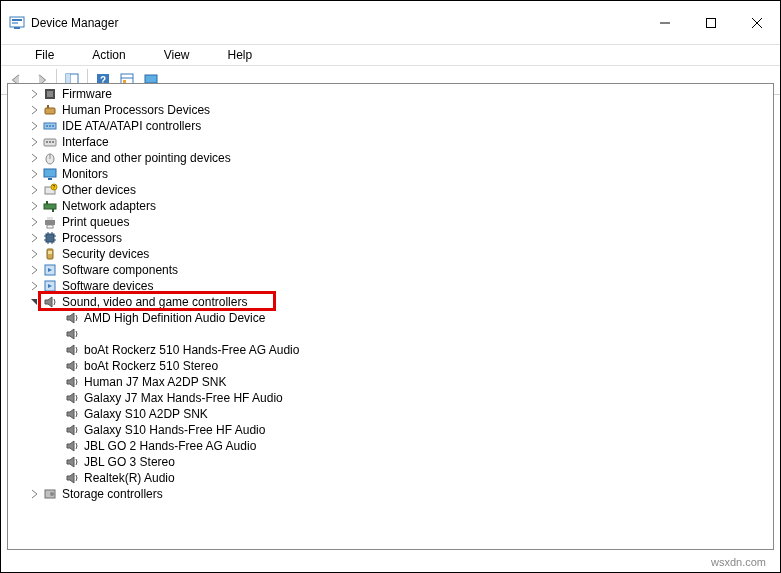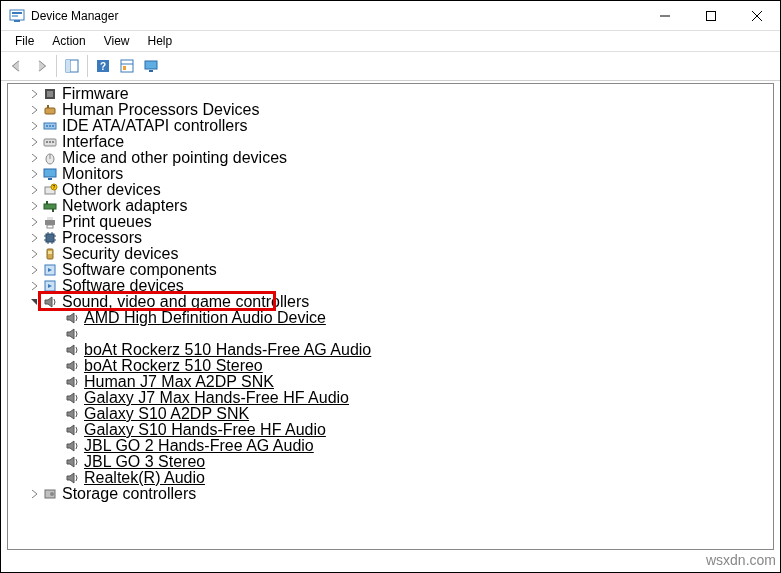--- a/index.html
+++ b/index.html
@@ -1,37 +1,37 @@
 <!DOCTYPE html>
 <html><head>
 <meta charset="utf-8">
 <style>
 * { margin: 0; padding: 0; box-sizing: border-box; font-family: "Segoe UI", Tahoma, sans-serif; }
 body { background: #fff; width: 781px; height: 573px; overflow: hidden; border: 1px solid #000; position: relative; }
-.titlebar { height: 30px; display: flex; align-items: center; padding: 0 0 0 8px; background: #fff; border-bottom: 1px solid #e0e0e0; }
+.titlebar { height: 44px; display: flex; align-items: center; padding: 0 0 0 8px; background: #fff; border-bottom: 1px solid #e0e0e0; }
 .titlebar .icon-app { width: 16px; height: 16px; margin-right: 6px; }
 .titlebar .title { font-size: 12px; flex: 1; }
 .titlebar .winbtns { display: flex; }
 .titlebar .winbtn { width: 46px; height: 30px; display: flex; align-items: center; justify-content: center; }
 .titlebar .winbtn svg { width: 10px; height: 10px; }
 .menubar { height: 20px; display: flex; align-items: center; padding: 0 6px; font-size: 12px; gap: 2px; }
-.menubar .menuitem { padding: 2px 8px; }
+.menubar .menuitem { padding: 2px 8px; margin-left: 20px; }
 .toolbar { height: 30px; display: flex; align-items: center; padding: 0 4px; border-top: 1px solid #e0e0e0; border-bottom: 1px solid #d0d0d0; gap: 0px; }
 .toolbar .tbtn { width: 24px; height: 24px; display: flex; align-items: center; justify-content: center; border: 1px solid transparent; }
 .toolbar .sep { width: 1px; height: 22px; background: #d0d0d0; margin: 0 3px; }
 .tree-wrap { position: absolute; top: 82px; left: 6px; right: 6px; bottom: 22px; border: 1px solid #888; background: #fff; overflow: hidden; }
 .tree { position: absolute; inset: 0; overflow-y: scroll; font-size: 12px; padding-top: 2px; }
 .row { display: flex; align-items: center; height: 16px; white-space: nowrap; user-select: none; }
 .row .exp { width: 12px; height: 12px; display: flex; align-items: center; justify-content: center; color: #666; margin-right: 2px; flex-shrink: 0; }
 .row .ic { width: 16px; height: 16px; display: flex; align-items: center; justify-content: center; margin-right: 4px; flex-shrink: 0; }
-.row .lbl { font-size: 16px; line-height: 16px; }
+.row .lbl { font-size: 12px; line-height: 16px; }
 .lvl1 { padding-left: 20px; }
-.lvl2 { padding-left: 56px; text-decoration: underline; }
+.lvl2 { padding-left: 56px; }
 .highlight-box { position: absolute; border: 3px solid #e00000; pointer-events: none; }
-.watermark { position: absolute; right: 4px; bottom: 4px; font-size: 14px; color: #888; }
+.watermark { position: absolute; right: 14px; bottom: 4px; font-size: 11px; color: #888; }
 </style>
 </head>
 <body>
 
 <div class="titlebar">
   <span class="icon-app">
     <svg viewBox="0 0 16 16">
         <rect x="1" y="2" width="14" height="10" fill="#fff" stroke="#3a7abd"></rect>
         <rect x="3" y="4" width="10" height="2" fill="#3a7abd"></rect>
         <rect x="3" y="7" width="6" height="2" fill="#8ab4e0"></rect>

